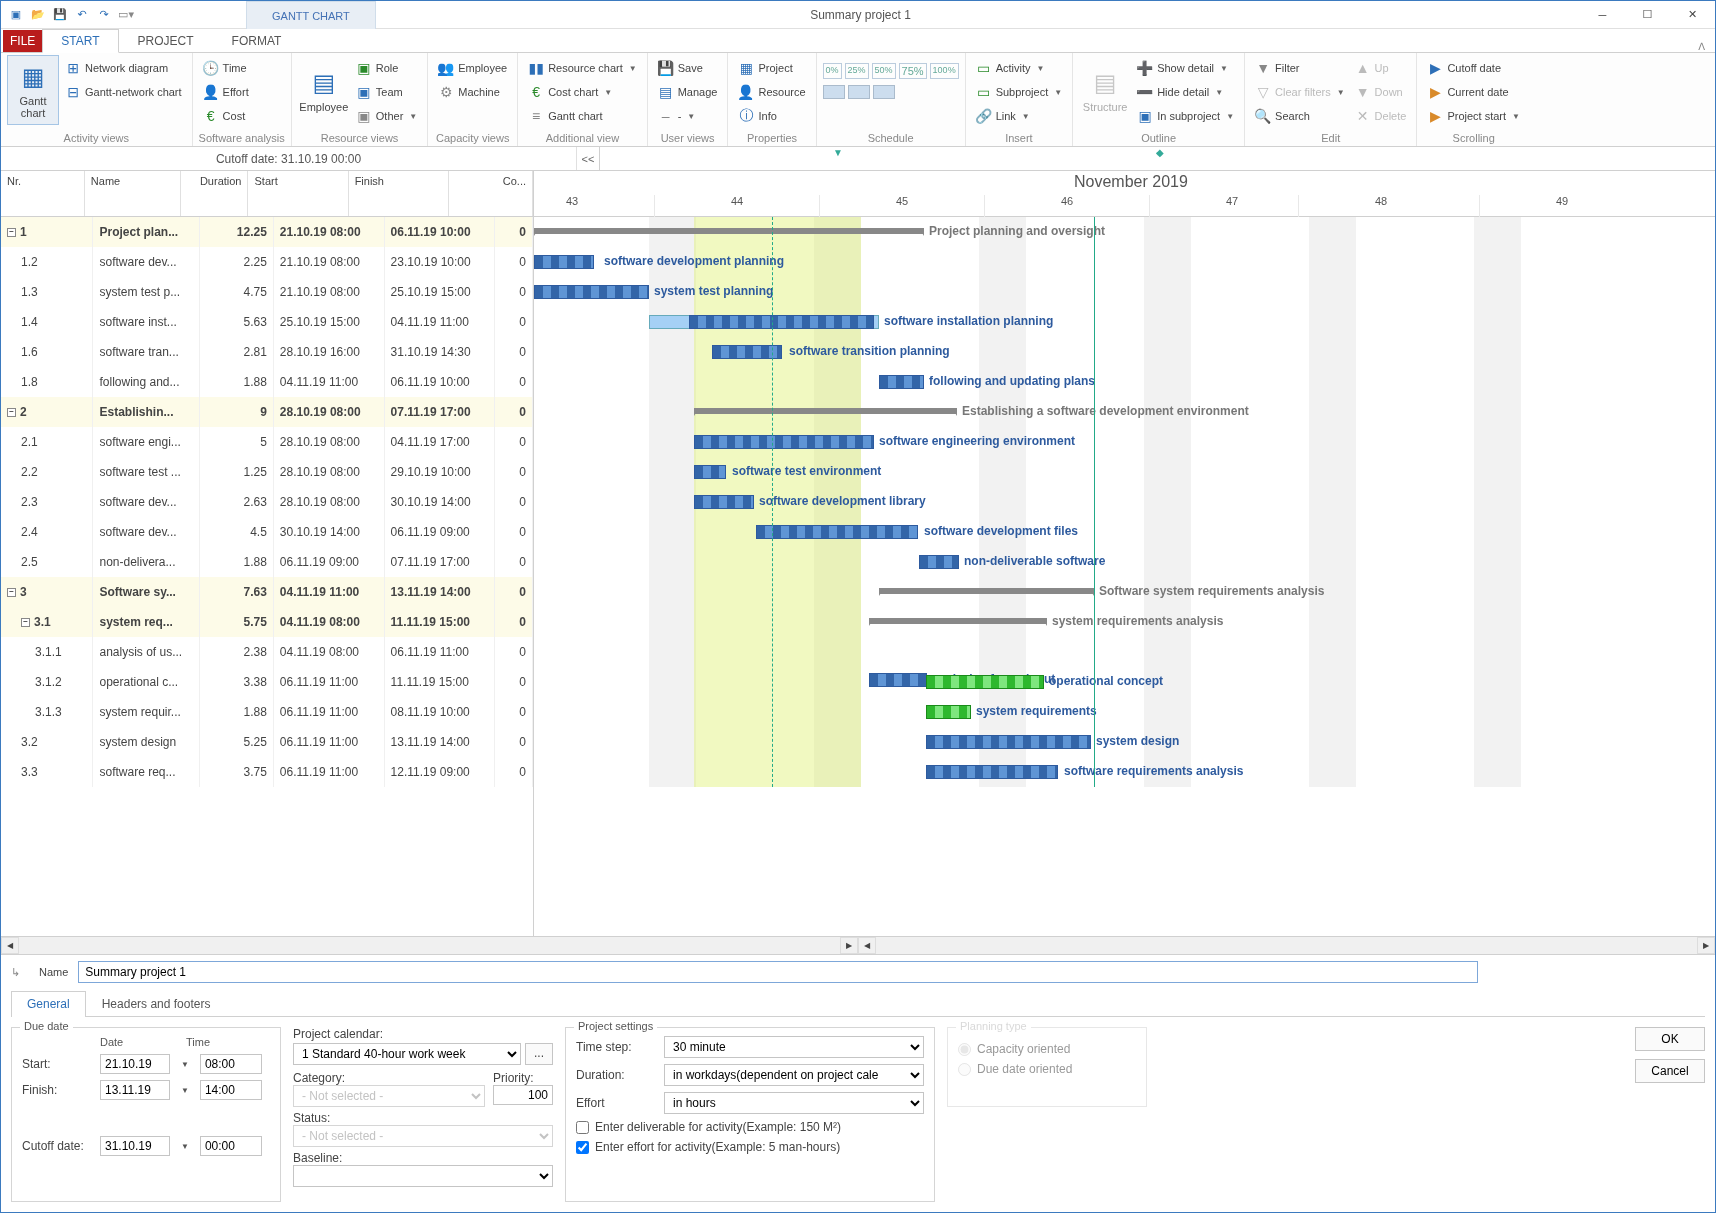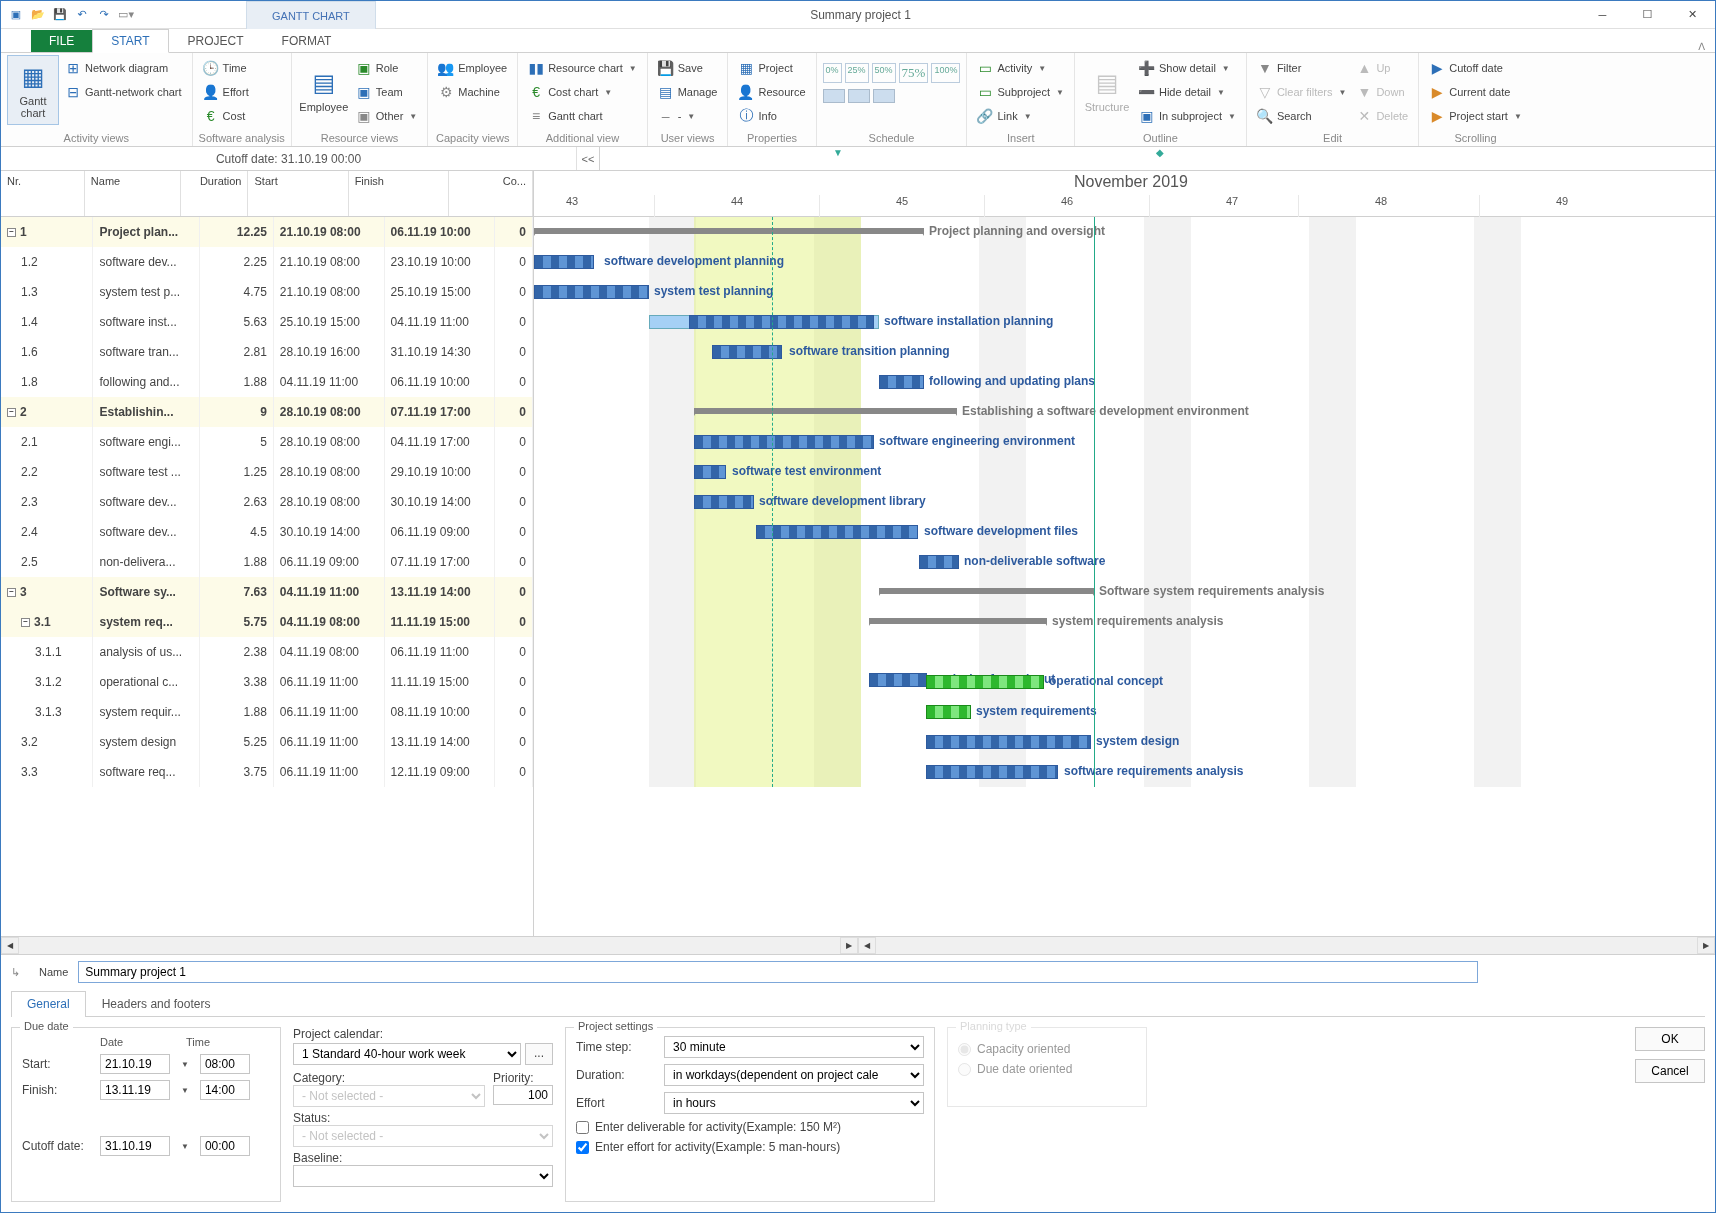--- a/index.html
+++ b/index.html
@@ -12,21 +12,21 @@
 .qa-toolbar .icon { width: 18px; height: 18px; display: flex; align-items: center; justify-content: center; cursor: pointer; }
 .titlebar-center { flex: 1; text-align: center; color: #555; font-size: 12px; }
 .win-controls { display: flex; }
 .win-controls .btn { width: 45px; height: 28px; display: flex; align-items: center; justify-content: center; cursor: pointer; }
 
 
 .context-tab { position: absolute; left: 245px; top: 0; height: 28px; background: #e8eef5; display: flex; align-items: center; justify-content: center; padding: 0 25px; color: #4472b5; font-size: 11px; border: 1px solid #d0ddea; border-bottom: none; }
 
 
 .ribbon-tabs { height: 24px; display: flex; align-items: flex-end; border-bottom: 1px solid #d0d0d0; padding-left: 2px; }
-.file-tab { background: #15803d; color: #fff; padding: 4px 18px; font-size: 12px; cursor: pointer; margin-left: 28px; }
+.file-tab { background: #b91c1c; color: #fff; padding: 4px 7px; font-size: 12px; cursor: pointer; }
 .r-tab { padding: 4px 18px; color: #555; font-size: 12px; cursor: pointer; border: 1px solid transparent; border-bottom: none; }
 .r-tab.active { border-color: #d0d0d0; border-bottom: 1px solid #fff; margin-bottom: -1px; color: #2d6fb7; }
 .collapse-ribbon { margin-left: auto; margin-right: 10px; color: #888; cursor: pointer; font-size: 10px; }
 
 
 .ribbon { height: 94px; display: flex; border-bottom: 1px solid #d0d0d0; background: #fdfdfd; }
 .r-group { border-right: 1px solid #e5e5e5; display: flex; flex-direction: column; padding: 2px 6px 0 6px; }
 .r-group-body { flex: 1; display: flex; align-items: flex-start; gap: 2px; }
 .r-group-label { text-align: center; color: #888; font-size: 11px; padding: 2px 0; }
 .r-big { display: flex; flex-direction: column; align-items: center; justify-content: center; width: 52px; height: 70px; cursor: pointer; border: 1px solid transparent; }
@@ -104,21 +104,21 @@
 .bp-tab { padding: 5px 15px; font-size: 12px; cursor: pointer; border: 1px solid transparent; border-bottom: none; color: #555; }
 .bp-tab.active { border-color: #d0d0d0; background: #fff; color: #2d6fb7; margin-bottom: -1px; }
 .bp-body { display: flex; gap: 12px; padding-top: 10px; align-items: flex-start; }
 .fieldset { border: 1px solid #d5d5d5; padding: 8px 10px 10px 10px; position: relative; }
 .fs-legend { position: absolute; top: -8px; left: 8px; background: #fff; padding: 0 4px; font-size: 11px; color: #555; }
 .fs-legend.disabled { color: #bbb; }
 .form-row { display: flex; align-items: center; gap: 8px; margin-bottom: 6px; font-size: 12px; }
 .form-row label { min-width: 70px; color: #444; }
 .form-row .col-head { font-size: 11px; color: #555; }
 .date-inp { width: 70px; border: 1px solid #c5c5c5; padding: 2px 4px; font-size: 12px; }
-.time-inp { width: 50px; border: 1px solid #c5c5c5; padding: 2px 4px; font-size: 12px; }
+.time-inp { width: 62px; border: 1px solid #c5c5c5; padding: 2px 4px; font-size: 12px; }
 .sel { border: 1px solid #c5c5c5; padding: 2px 4px; font-size: 12px; background: #fff; }
 .btn-box { border: 1px solid #c5c5c5; padding: 2px 8px; cursor: pointer; background: #fafafa; }
 .chk-row { display: flex; align-items: center; gap: 6px; font-size: 12px; margin-top: 6px; }
 .right-buttons { margin-left: auto; display: flex; flex-direction: column; gap: 8px; }
 .right-buttons button { width: 70px; padding: 4px; border: 1px solid #c5c5c5; background: #fafafa; cursor: pointer; font-size: 12px; }
 .dd-arrow { font-size: 8px; color: #555; padding: 0 3px; cursor: pointer; }
 
 
 .ico-blue { color: #2d6fb7; }
 .ico-green { color: #2a8a2a; }
@@ -304,21 +304,21 @@
     </div>
 
     <div class="r-group">
       <div class="r-group-body">
         <div class="r-col" style="flex-direction:row;gap:3px;padding-top:8px;">
           <div style="display:flex;flex-direction:column;gap:2px;">
             <div style="display:flex;gap:3px;">
               <span style="font-size:9px;color:#6a9;border:1px solid #bcd;padding:1px 2px;cursor:pointer;">0%</span>
               <span style="font-size:9px;color:#6a9;border:1px solid #bcd;padding:1px 2px;cursor:pointer;">25%</span>
               <span style="font-size:9px;color:#6a9;border:1px solid #bcd;padding:1px 2px;cursor:pointer;">50%</span>
-              <span style="font-size:13px;color:#6a9;border:1px solid #bcd;padding:1px 2px;cursor:pointer;font-family:Liberation Serif, serif;">75%</span>
+              <span style="font-size:11px;color:#6a9;border:1px solid #bcd;padding:1px 2px;cursor:pointer;">75%</span>
               <span style="font-size:9px;color:#6a9;border:1px solid #bcd;padding:1px 2px;cursor:pointer;">100%</span>
             </div>
             <div style="display:flex;gap:3px;margin-top:4px;">
               <span style="width:22px;height:14px;background:#cde;border:1px solid #abc;cursor:pointer;"></span>
               <span style="width:22px;height:14px;background:#cde;border:1px solid #abc;cursor:pointer;"></span>
               <span style="width:22px;height:14px;background:#cde;border:1px solid #abc;cursor:pointer;"></span>
             </div>
           </div>
         </div>
       </div>

